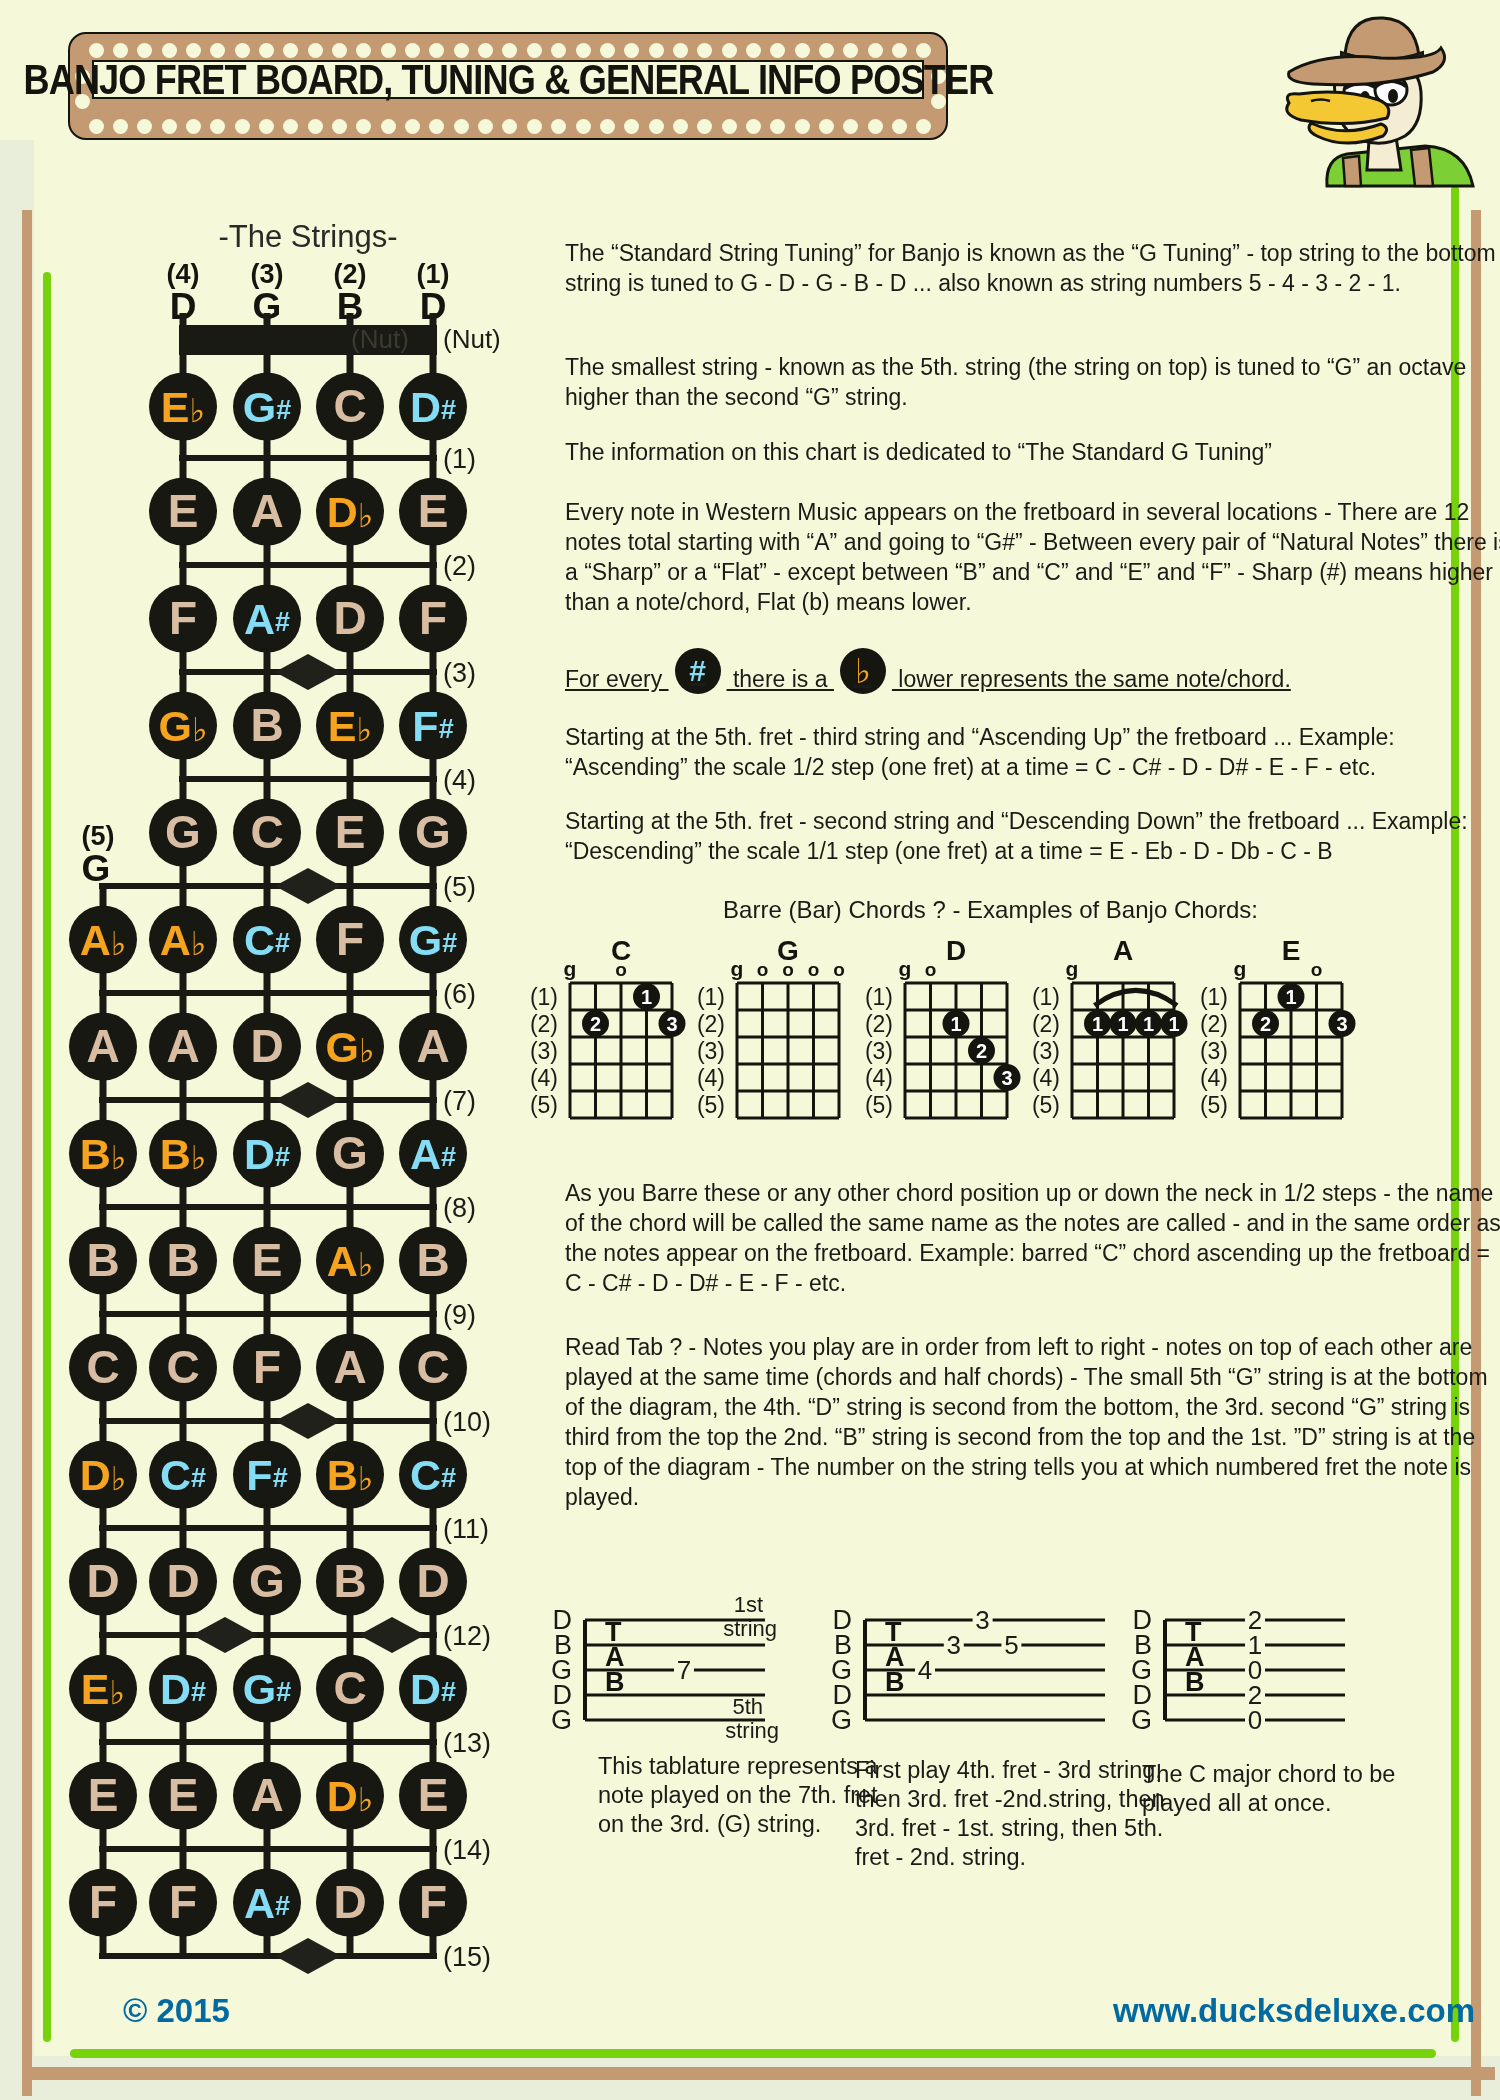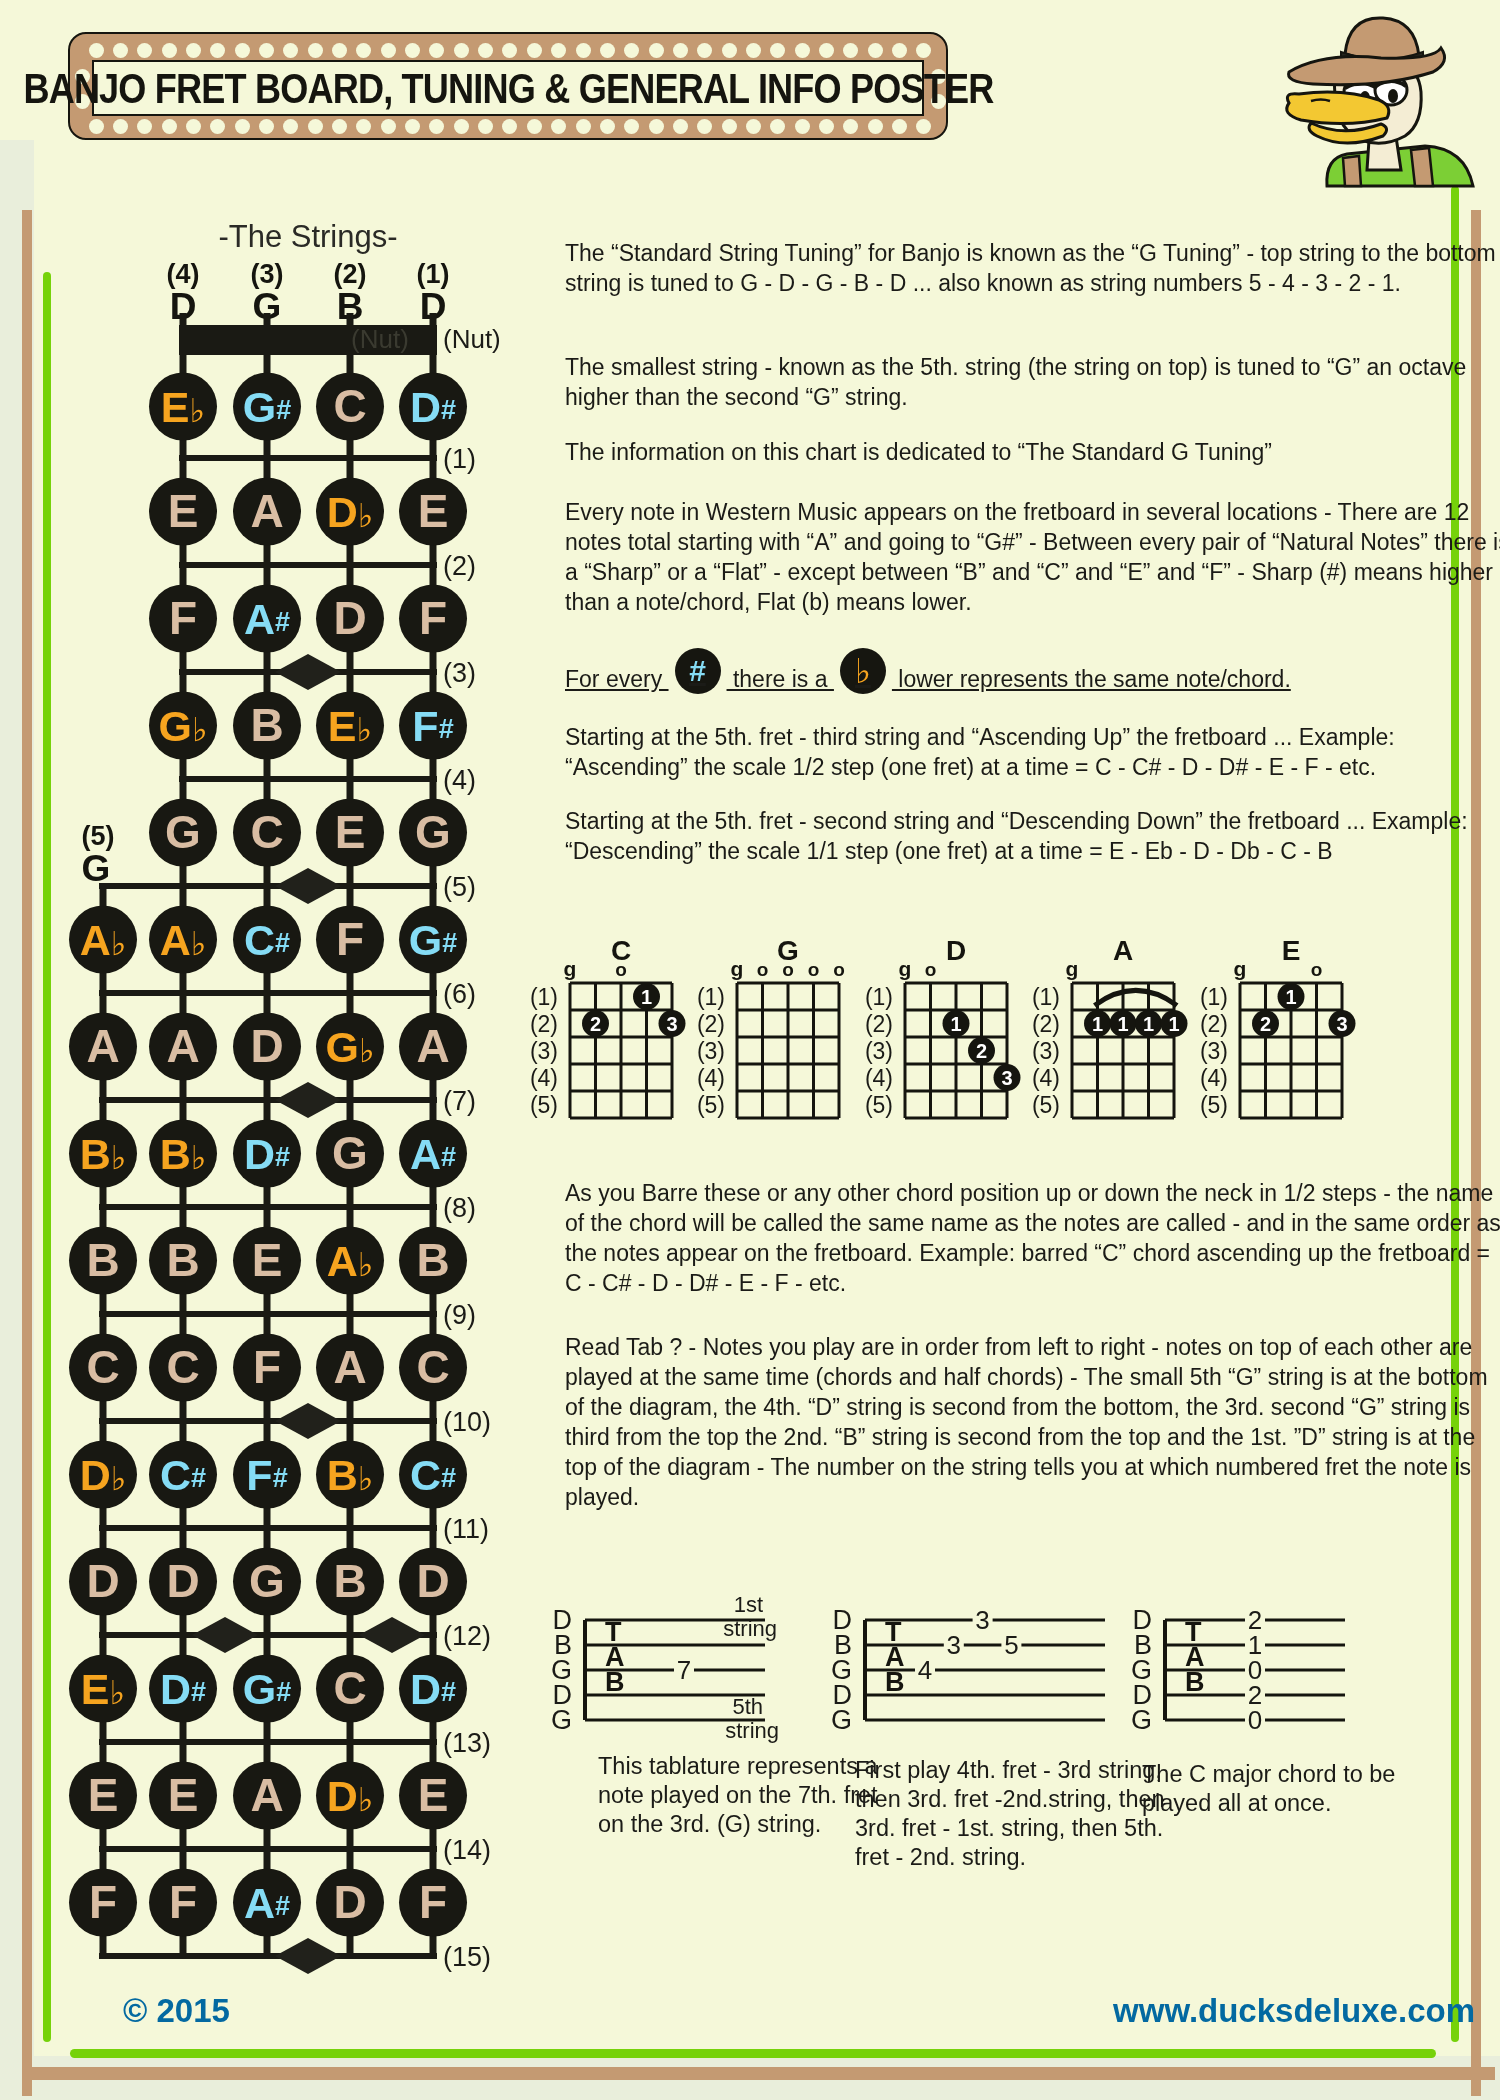--- a/index.html
+++ b/index.html
@@ -6,21 +6,21 @@
   body{font-family:"Liberation Sans","DejaVu Sans",sans-serif;}
   #page{position:relative;width:1500px;height:2100px;background:var(--poster-bg);overflow:hidden;}
   .strip{position:absolute;background:var(--outer-bg);}
   .bar{position:absolute;}
   .bar.tan{background:var(--tan);}
   .bar.green{background:var(--green);border-radius:5px;}
   
   #marquee{position:absolute;left:68px;top:32px;width:880px;height:108px;background:var(--tan);
     border:2px solid #15150f;border-radius:18px;box-sizing:border-box;}
   #marquee .dot{position:absolute;width:15px;height:15px;border-radius:50%;background:var(--poster-bg);}
-  #marquee-inner{position:absolute;left:22px;top:26px;width:832px;height:56px;background:var(--poster-bg);
+  #marquee-inner{position:absolute;left:22px;top:26px;width:832px;height:39px;background:var(--poster-bg);
     border:2px solid #15150f;box-sizing:border-box;display:flex;align-items:center;justify-content:center;}
   #marquee-title{font-weight:bold;font-size:43px;color:#15150f;white-space:nowrap;
     transform:scaleX(0.84);letter-spacing:-1px;}
   
   .para{position:absolute;left:518px;width:945px;font-size:23px;line-height:30px;color:var(--ink);margin-left:47px;}
   .para.badged{display:flex;align-items:flex-end;text-decoration:underline;}
   .para.badged span{white-space:pre;}
   .badge{display:inline-flex;width:46px;height:46px;border-radius:50%;background:#161610;
     align-items:center;justify-content:center;font-weight:bold;font-size:30px;margin:0 6px;flex:0 0 46px;}
   .badge.sharp{color:var(--sharp);}
@@ -499,20 +499,21 @@
         <span> there is a </span>
         <span class="badge flat">♭</span>
         <span> lower represents the same note/chord.</span>
       </div>
       <div class="para" style="top: 722px;"><span>Starting at the 5th. fret - third string and “Ascending Up” the fretboard ... Example: “Ascending” the scale 1/2 step (one fret) at a time = C - C# - D - D# - E - F - etc.</span></div>
       <div class="para" style="top: 806px;"><span>Starting at the 5th. fret - second string and “Descending Down” the fretboard ... Example: “Descending” the scale 1/1 step (one fret) at a time = E - Eb - D - Db - C - B</span></div>
       <div class="para" style="top: 1178px;"><span>As you Barre these or any other chord position up or down the neck in 1/2 steps - the name of the chord will be called the same name as the notes are called - and in the same order as the notes appear on the fretboard. Example:  barred “C” chord ascending up the fretboard = C - C# - D - D# - E - F - etc.</span></div>
       <div class="para" style="top: 1332px;"><span>Read Tab ? - Notes you play are in order from left to right - notes on top of each other are played at the same time (chords and half chords)  - The small 5th “G” string is at the bottom of the diagram, the 4th. “D” string is second from the bottom, the 3rd. second “G” string is third from the top the 2nd. “B” string is second from the top and the 1st. ”D” string is at the top of the diagram - The number on the string tells you at which numbered fret the note is played.</span></div>
     </div>
 
+  <div id="barre-heading">Barre (Bar) Chords ? - Examples of  Banjo Chords:</div>
   <svg id="chords-svg" style="left:520px;top:930px;" width="940" height="250" viewBox="0 0 940 250">
       <g>
         <text x="101" y="30" text-anchor="middle" font-size="28" font-weight="bold" fill="#15150f">C</text>
         <line x1="50" y1="53" x2="152" y2="53" stroke="#15150f" stroke-width="3"></line>
         <line x1="50" y1="80" x2="152" y2="80" stroke="#15150f" stroke-width="3"></line>
         <line x1="50" y1="107" x2="152" y2="107" stroke="#15150f" stroke-width="3"></line>
         <line x1="50" y1="134" x2="152" y2="134" stroke="#15150f" stroke-width="3"></line>
         <line x1="50" y1="161" x2="152" y2="161" stroke="#15150f" stroke-width="3"></line>
         <line x1="50" y1="188" x2="152" y2="188" stroke="#15150f" stroke-width="3"></line>
         <line x1="50" y1="53" x2="50" y2="188" stroke="#15150f" stroke-width="3"></line>

